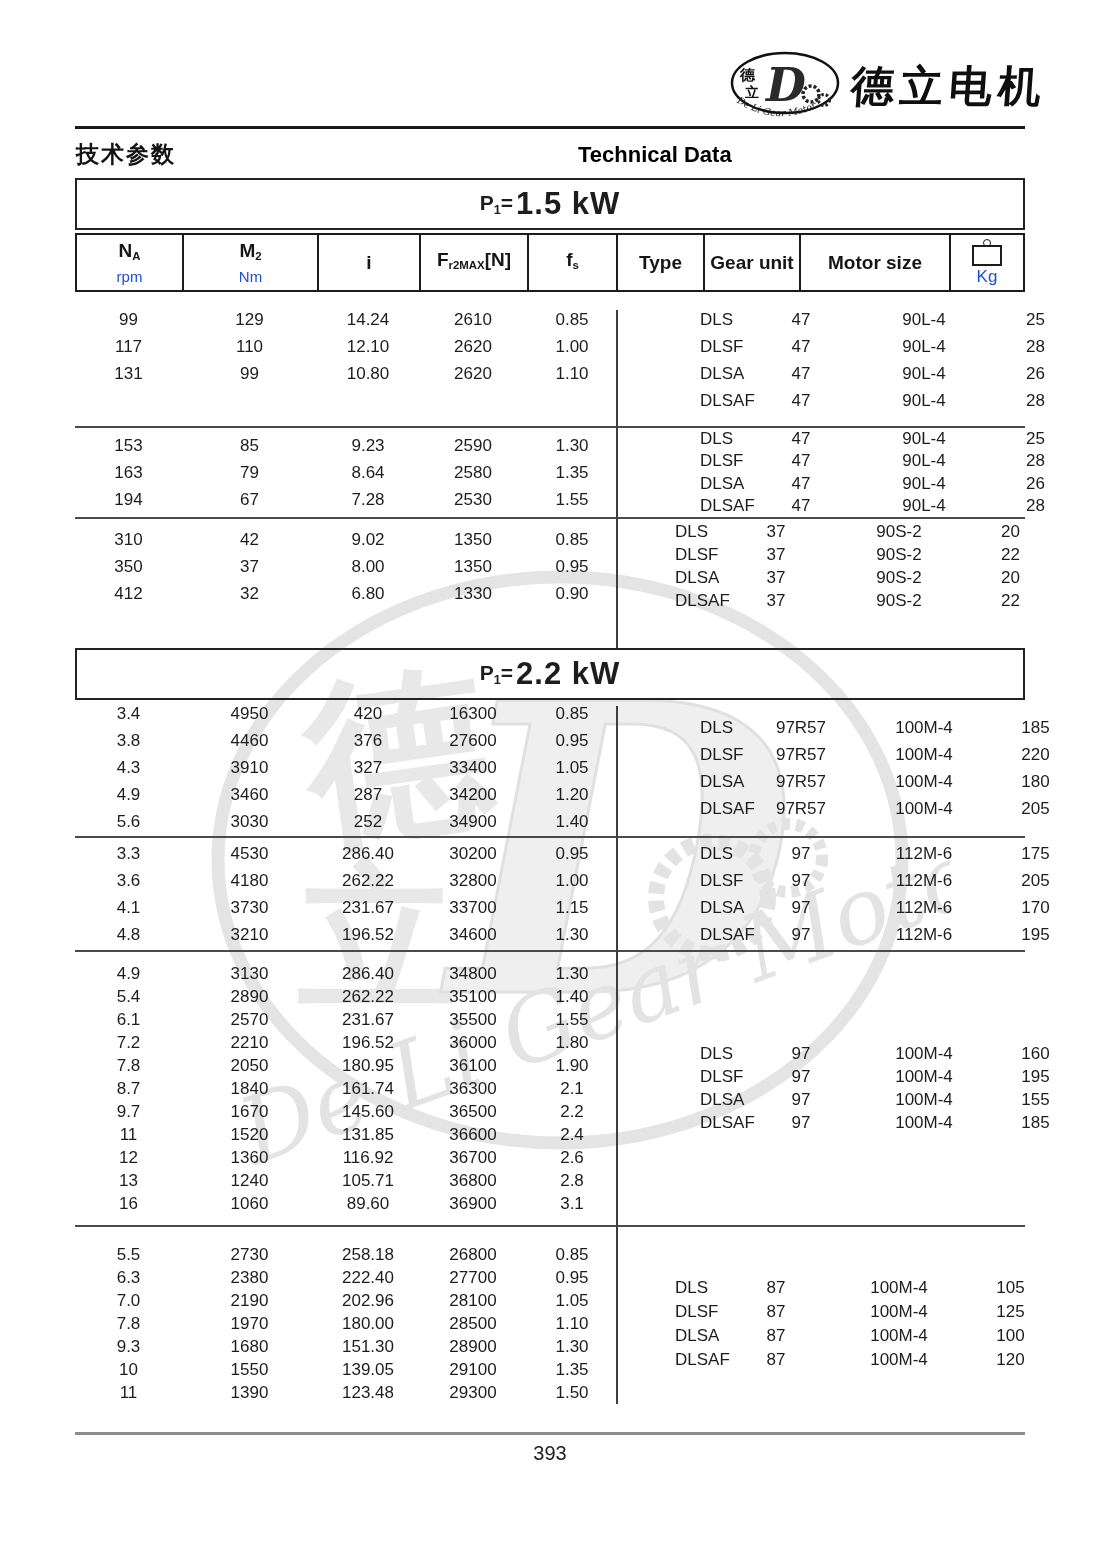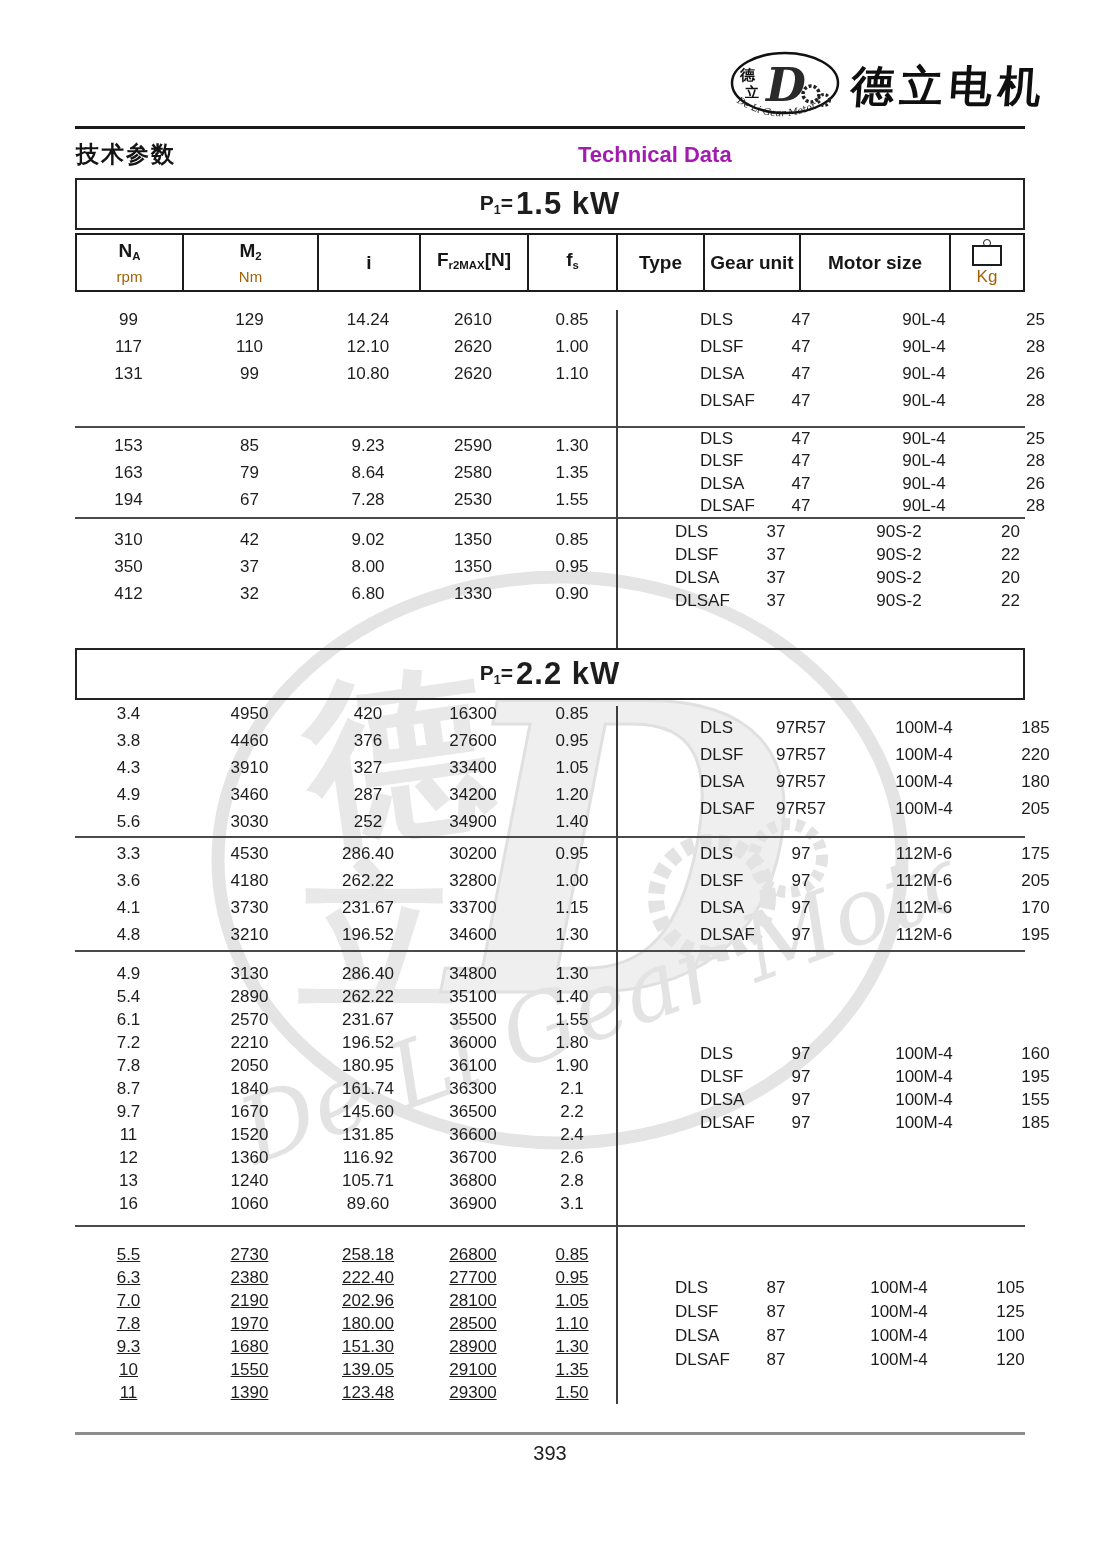--- a/index.html
+++ b/index.html
@@ -6,36 +6,36 @@
   .page{position:relative;width:1100px;height:1555px;background:#fff;overflow:hidden;
         font-family:"Liberation Sans",sans-serif;color:#1d1d1d;}
   
   #watermark{position:absolute;left:150px;top:560px;width:800px;height:720px;z-index:0;pointer-events:none;}
   
   #logo{position:absolute;left:727px;top:50px;width:120px;height:82px;z-index:2;}
   #brand{position:absolute;left:851px;top:58px;z-index:2;font-family:"DejaVu Serif",serif;
          font-weight:bold;font-size:43px;letter-spacing:6px;color:#0f0f0f;transform:skewX(-4deg);}
   #rule-top{position:absolute;left:75px;top:126px;width:950px;height:3px;background:#1a1a1a;z-index:2;}
   #title-zh{position:absolute;left:76px;top:139px;font-size:23px;font-weight:bold;letter-spacing:2px;color:#141414;z-index:2;}
-  #title-en{position:absolute;left:578px;top:142px;font-size:22px;font-weight:bold;color:#a21caf;z-index:2;}
+  #title-en{position:absolute;left:578px;top:142px;font-size:22px;font-weight:bold;color:#000000;z-index:2;}
   
   .powerbox{position:absolute;left:75px;width:950px;height:52px;border:2px solid #232323;box-sizing:border-box;
             display:flex;align-items:center;justify-content:center;z-index:2;}
   #pb-0{top:178px;} #pb-1{top:648px;}
   .ppre{font-size:21px;font-weight:bold;}
   .pval{font-size:31px;font-weight:bold;margin-left:3px;letter-spacing:1px;}
   .sub{font-size:0.60em;vertical-align:-0.28em;}
   
   #colheader{position:absolute;left:75px;top:233px;width:950px;height:59px;border:2.5px solid #1c1c1c;
              box-sizing:border-box;display:grid;z-index:2;background:transparent;
              grid-template-columns:107px 135px 102px 108px 89px 87px 96px 150px 1fr;}
   .hcell{border-right:2px solid #1c1c1c;display:flex;flex-direction:column;align-items:center;justify-content:center;box-sizing:border-box;}
   .hcell:last-child{border-right:none;}
   .hmain{font-size:19px;font-weight:bold;line-height:21px;color:#161616;}
-  .hunit{font-size:15px;line-height:17px;color:#a16207;}
+  .hunit{font-size:15px;line-height:17px;color:#1d4ed8;}
   .kgunit{font-size:17px;line-height:18px;}
   .wicon{position:relative;width:30px;height:21px;margin-top:6px;margin-bottom:2px;}
   .wknob{position:absolute;top:-6px;left:50%;transform:translateX(-50%);width:6px;height:6px;
          border:1.5px solid #1c1c1c;border-radius:50%;background:#fff;}
   .wbody{position:absolute;left:0;top:0;right:0;bottom:0;border:2px solid #1c1c1c;background:#fff;}
   
   #blocks-0{position:absolute;left:75px;top:293px;width:950px;z-index:2;}
   #blocks-1{position:absolute;left:75px;top:700px;width:950px;z-index:2;}
   .block{display:flex;box-sizing:border-box;}
   .block.sep{border-bottom:2px solid #4a4a4a;gap:25px;}
@@ -43,21 +43,21 @@
   .lhalf{width:542px;} .rhalf{width:406px;}
   .lrow{display:grid;grid-template-columns:107px 135px 102px 108px 90px;height:27px;align-items:center;}
   .rrow{display:grid;grid-template-columns:87px 96px 150px 73px;height:27px;align-items:center;padding-left:24px;}
   .cell{text-align:center;font-size:17px;color:#1d1d1d;}
   .cell.tl{text-align:left;padding-left:34px;}
   .block-0-0{height:135px;} .block-0-1{height:91px;} .block-0-2{height:95px;}
   .block-1-0{height:138px;} .block-1-1{height:114px;} .block-1-2{height:275px;} .block-1-3{height:193px;}
   .block-0-0 .half{justify-content:flex-start;padding-top:13px;}
   .block-0-2 .rrow{height:23px;}
   .block-1-2 .lrow,.block-1-2 .rrow{height:23px;}
-  .block-1-3 .lrow{height:23px;text-decoration:underline;} .block-1-3 .rrow{height:24px;}
+  .block-1-3 .lrow{height:23px;} .block-1-3 .rrow{height:24px;}
   
   .vdiv{position:absolute;left:616px;width:2px;background:#3e3e3e;z-index:2;}
   #vd1{top:310px;height:338px;} #vd2{top:706px;height:698px;}
   
   #footline{position:absolute;left:75px;top:1432px;width:950px;height:3px;background:#8d8d8d;z-index:2;}
   #pageno{position:absolute;left:75px;top:1442px;width:950px;text-align:center;font-size:20px;color:#222;z-index:2;}
 </style>
 </head>
 <body>
 

